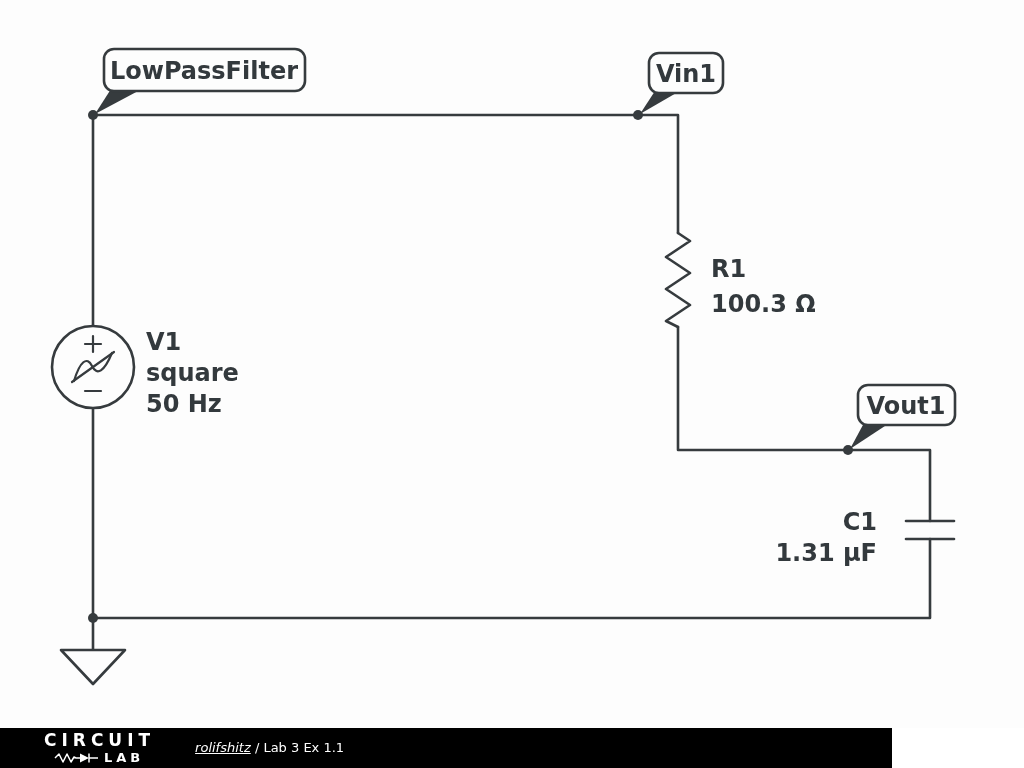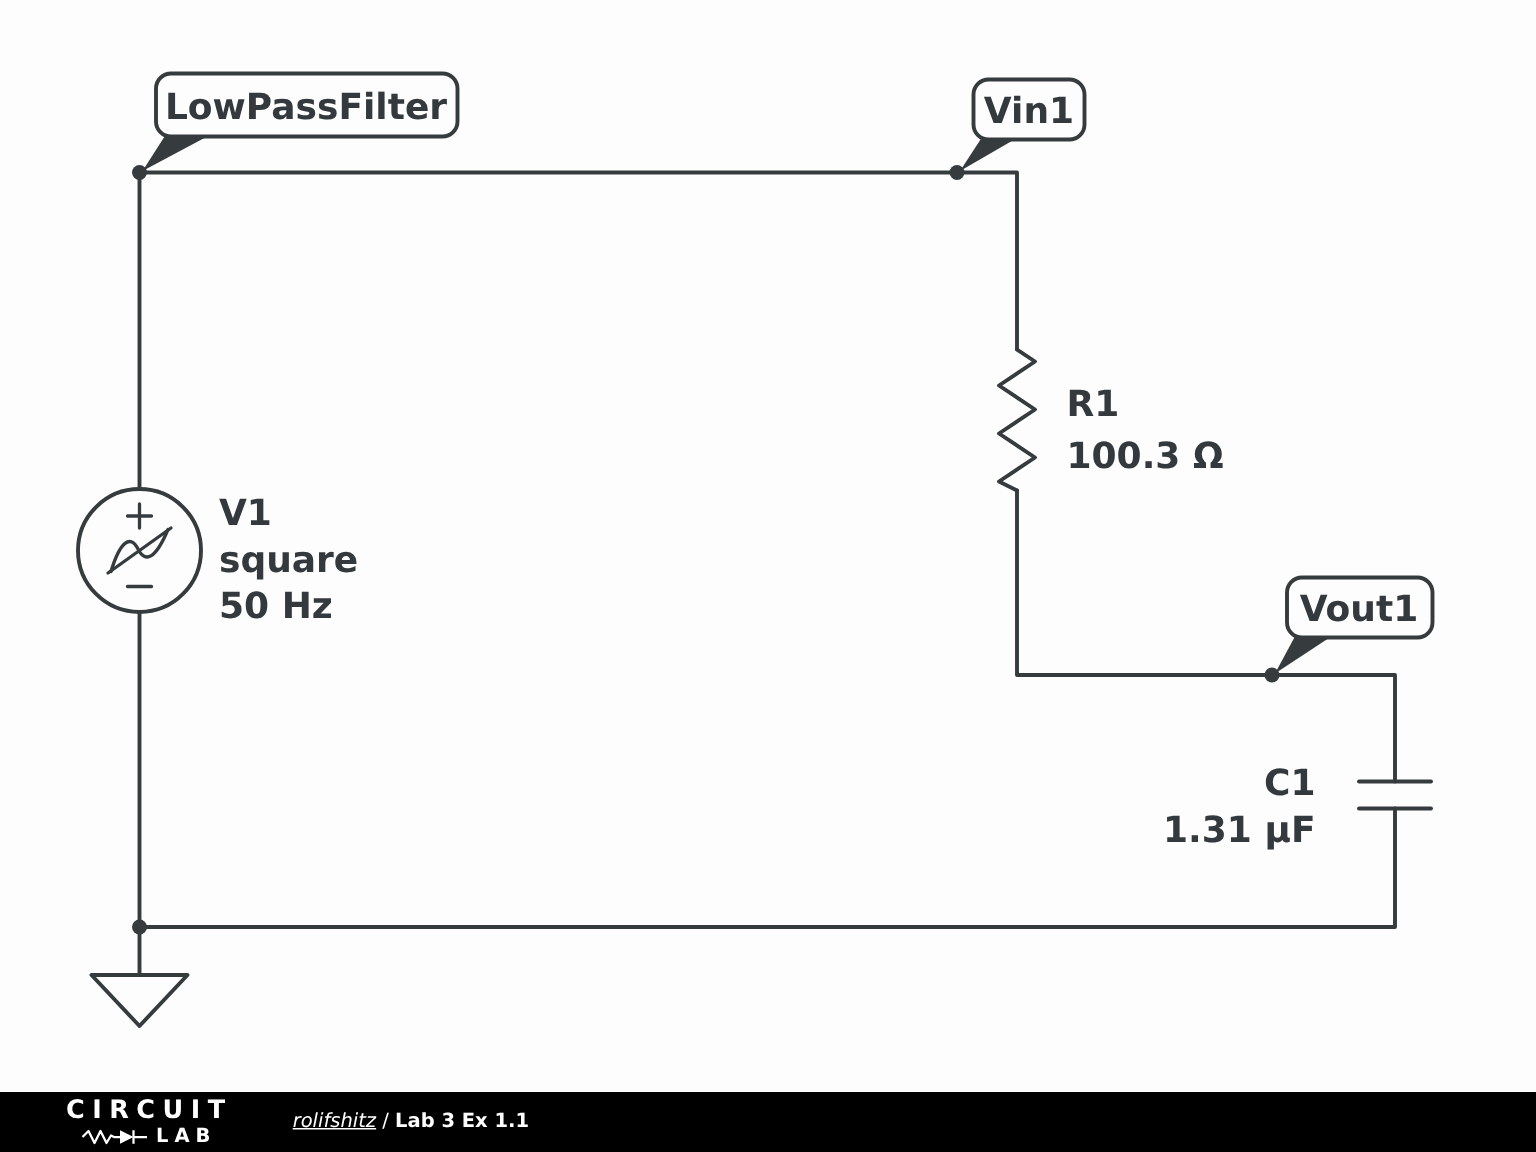--- a/index.html
+++ b/index.html
@@ -16,30 +16,30 @@
   .wire{stroke:var(--wire);stroke-width:2.6;fill:none;stroke-linecap:round;stroke-linejoin:round;}
   .sym{stroke:var(--wire);stroke-width:2.6;fill:none;stroke-linecap:round;stroke-linejoin:round;}
   .sym-thin{stroke:var(--wire);stroke-width:2.2;fill:none;stroke-linecap:round;}
   .dot{fill:var(--wire);stroke:none;}
   .flag-box{fill:var(--canvas-bg);stroke:var(--wire);stroke-width:2.6;}
   .flag-pointer{fill:var(--wire);stroke:none;}
   .lbl{font-size:24px;}
   .ground{fill:var(--canvas-bg);stroke:var(--wire);stroke-width:2.6;stroke-linejoin:round;}
   .src-circle{fill:var(--canvas-bg);stroke:var(--wire);stroke-width:2.6;}
 
-  .footer{width:1024px;height:40px;background:var(--footer-bg);color:var(--footer-text);
+  .footer{width:892px;height:40px;background:var(--footer-bg);color:var(--footer-text);
           display:flex;align-items:center;font-family:"DejaVu Sans","Liberation Sans",sans-serif;}
   .logo{margin-left:44px;display:flex;flex-direction:column;line-height:1;}
   .logo-top{font-size:17px;font-weight:bold;letter-spacing:5px;color:var(--footer-text);}
   .logo-bottom{display:flex;align-items:center;gap:4px;margin-top:2px;padding-left:10px;}
   .logo-bottom .logo-lab{font-size:13px;font-weight:bold;letter-spacing:4px;}
   .footer-text{margin-left:40px;font-size:13px;line-height:1.3;}
   .author{font-style:italic;text-decoration:underline;}
   .sep{white-space:pre;}
-  .title{font-weight:bold;margin-top:24px;}
+  .title{font-weight:normal;margin-top:24px;}
   .url{font-size:13px;}
 </style>
 </head>
 <body>
 
 <div class="canvas">
   <svg width="1024" height="728" viewBox="0 0 1024 728">
 
     <path class="wire" d="M93 115 H678 V233 M678 327 V450 H930 V521 M930 539 V618 H93 M93 115 V326 M93 408 V650"></path>
 

